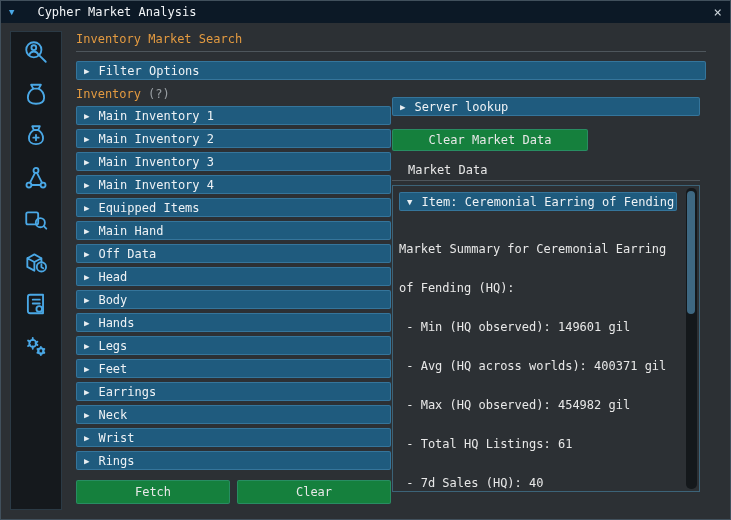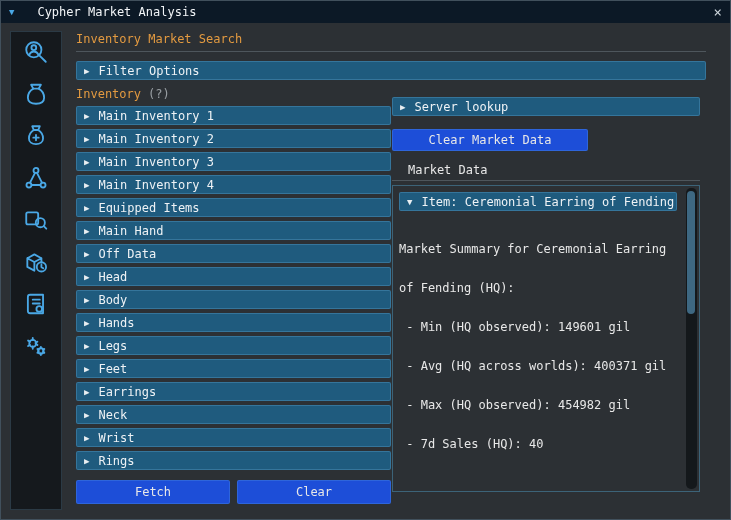--- a/index.html
+++ b/index.html
@@ -31,21 +31,21 @@
     padding:0 7px; gap:9px; white-space:nowrap; overflow:hidden; color:#eef2f5; }
   .chead .arrow { font-size:9px; color:#e8eef2; flex:0 0 auto; }
   .filter-head { margin-top:9px; }
   .columns { display:flex; margin-top:7px; gap:1px; align-items:flex-start; }
   .left-col { width:315px; }
   .right-col { width:308px; }
   .inv-label-row { line-height:14px; }
   .inv-label { color:#e39a40; }
   .inv-help { color:#9aa0a5; margin-left:7px; }
   .inv-list { margin-top:5px; display:flex; flex-direction:column; gap:4px; }
-  .btn { background:#1d4ed8; border:1px solid rgba(110,185,230,0.22); border-radius:2px;
+  .btn { background:#15803d; border:1px solid rgba(110,185,230,0.22); border-radius:2px;
     box-sizing:border-box; display:flex; align-items:center; justify-content:center; color:#e8e8e8;text-align:center; }
   .btn-row { margin-top:10px; display:flex; gap:7px; }
   .btn.half { flex:1; height:24px; }
   
   .select-text { line-height:14px; }
   .server-lookup { margin-top:10px; }
   .clear-market-btn { margin-top:13px; width:196px; height:22px; }
   .market-label { margin-top:12px; line-height:14px;padding-left:16px; }
   .market-sep { margin-top:3px; }
   .market-panel { margin-top:4px; position:relative; height:307px; border:1px solid #3c6378;
@@ -231,20 +231,21 @@
           <div class="chead">
             <span class="arrow">▼</span>
             <span>Item: Ceremonial Earring of Fending (</span>
           </div>
           <div class="summary">
             <div>Market Summary for Ceremonial Earring</div>
             <div>of Fending (HQ):</div>
             <div> - Min (HQ observed): 149601 gil</div>
             <div> - Avg (HQ across worlds): 400371 gil</div>
             <div> - Max (HQ observed): 454982 gil</div>
+            <div> - Total HQ Listings: 61</div>
             <div> - 7d Sales (HQ): 40</div>
           </div>
 
           <div class="vtrack">
             <div class="vthumb"></div>
           </div>
         </div>
       </div>
     </div>
   </div>

